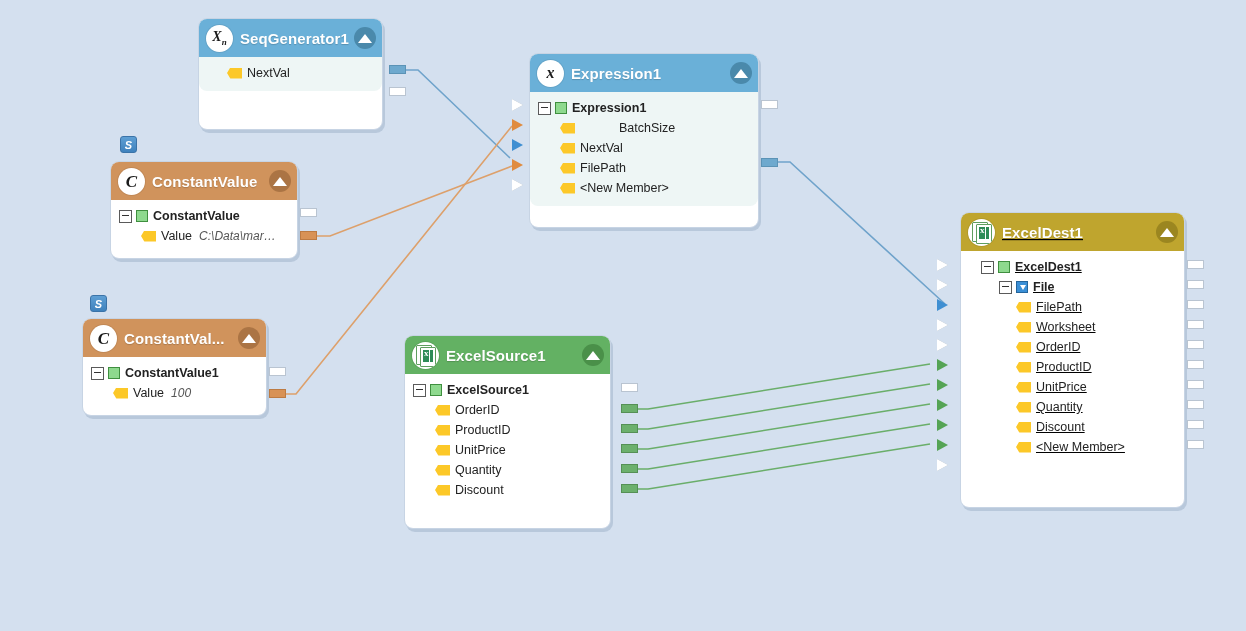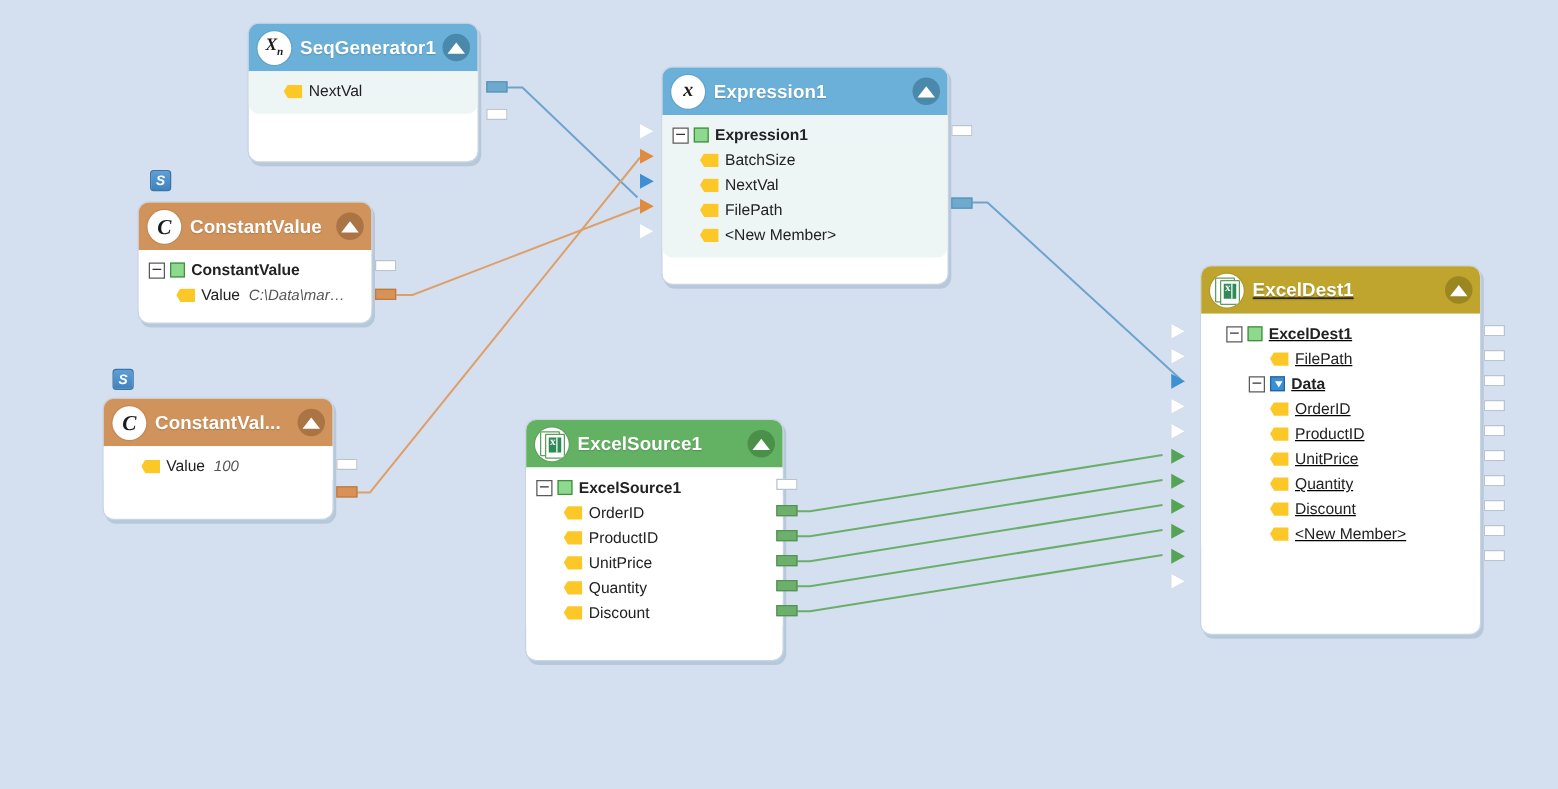--- a/index.html
+++ b/index.html
@@ -150,21 +150,21 @@
       <span class="coll">
           <i></i>
         </span>
     </div>
     <div class="body">
       <div class="row">
         <span class="exp"></span>
         <span class="sq-green"></span>
         <span class="nm b">Expression1</span>
       </div>
-      <div class="row" style="padding-left:22px;">
+      <div class="row" style="padding-left:22px;gap:39px;">
         <span class="tag"></span>
         <span class="nm">BatchSize</span>
       </div>
       <div class="row" style="padding-left:22px;">
         <span class="tag"></span>
         <span class="nm">NextVal</span>
       </div>
       <div class="row" style="padding-left:22px;">
         <span class="tag"></span>
         <span class="nm">FilePath</span>
@@ -215,31 +215,36 @@
     <div class="hdr hd-orange">
       <span class="badge">
         <span class="glyph-c">C</span>
       </span>
       <span class="ttl">ConstantVal...</span>
       <span class="coll">
           <i></i>
         </span>
     </div>
     <div class="body">
+      <div class="row">
+        <span class="exp"></span>
+        <span class="sq-green"></span>
+        <span class="nm b">ConstantValue1</span>
+      </div>
       <div class="row" style="padding-left:22px;">
         <span class="tag"></span>
         <span class="nm">Value</span>
         <span class="val">100</span>
       </div>
     </div>
   </div>
   <div class="pout" style="left:269px;top:367px;"></div>
   <div class="pout fill-or" style="left:269px;top:389px;"></div>
 
-  <div class="node tint-white" id="n-xs" style="left:420px;top:335px;width:207px;height:194px;">
+  <div class="node tint-white" id="n-xs" style="left:404px;top:335px;width:207px;height:194px;">
     <div class="hdr hd-green">
       <span class="badge">
         <span class="xls">
             <span class="pg"></span>
             <span class="pg2"></span>
             <span class="grid"></span>
           </span>
       </span>
       <span class="ttl">ExcelSource1</span>
       <span class="coll">
@@ -294,28 +299,32 @@
       <span class="coll">
           <i></i>
         </span>
     </div>
     <div class="body">
       <div class="row" style="padding-left:12px;">
         <span class="exp"></span>
         <span class="sq-green"></span>
         <span class="nm b">ExcelDest1</span>
       </div>
+      <div class="row" style="padding-left:30px;">
+        <span class="exp"></span>
+        <span class="sq-blue"></span>
+        <span class="nm b">File</span>
+      </div>
       <div class="row" style="padding-left:47px;">
         <span class="tag"></span>
         <span class="nm">FilePath</span>
       </div>
-      <div class="row" style="padding-left:30px;">
-        <span class="exp"></span>
-        <span class="sq-blue"></span>
-        <span class="nm b">Data</span>
+      <div class="row" style="padding-left:47px;">
+        <span class="tag"></span>
+        <span class="nm">Worksheet</span>
       </div>
       <div class="row" style="padding-left:47px;">
         <span class="tag"></span>
         <span class="nm">OrderID</span>
       </div>
       <div class="row" style="padding-left:47px;">
         <span class="tag"></span>
         <span class="nm">ProductID</span>
       </div>
       <div class="row" style="padding-left:47px;">

